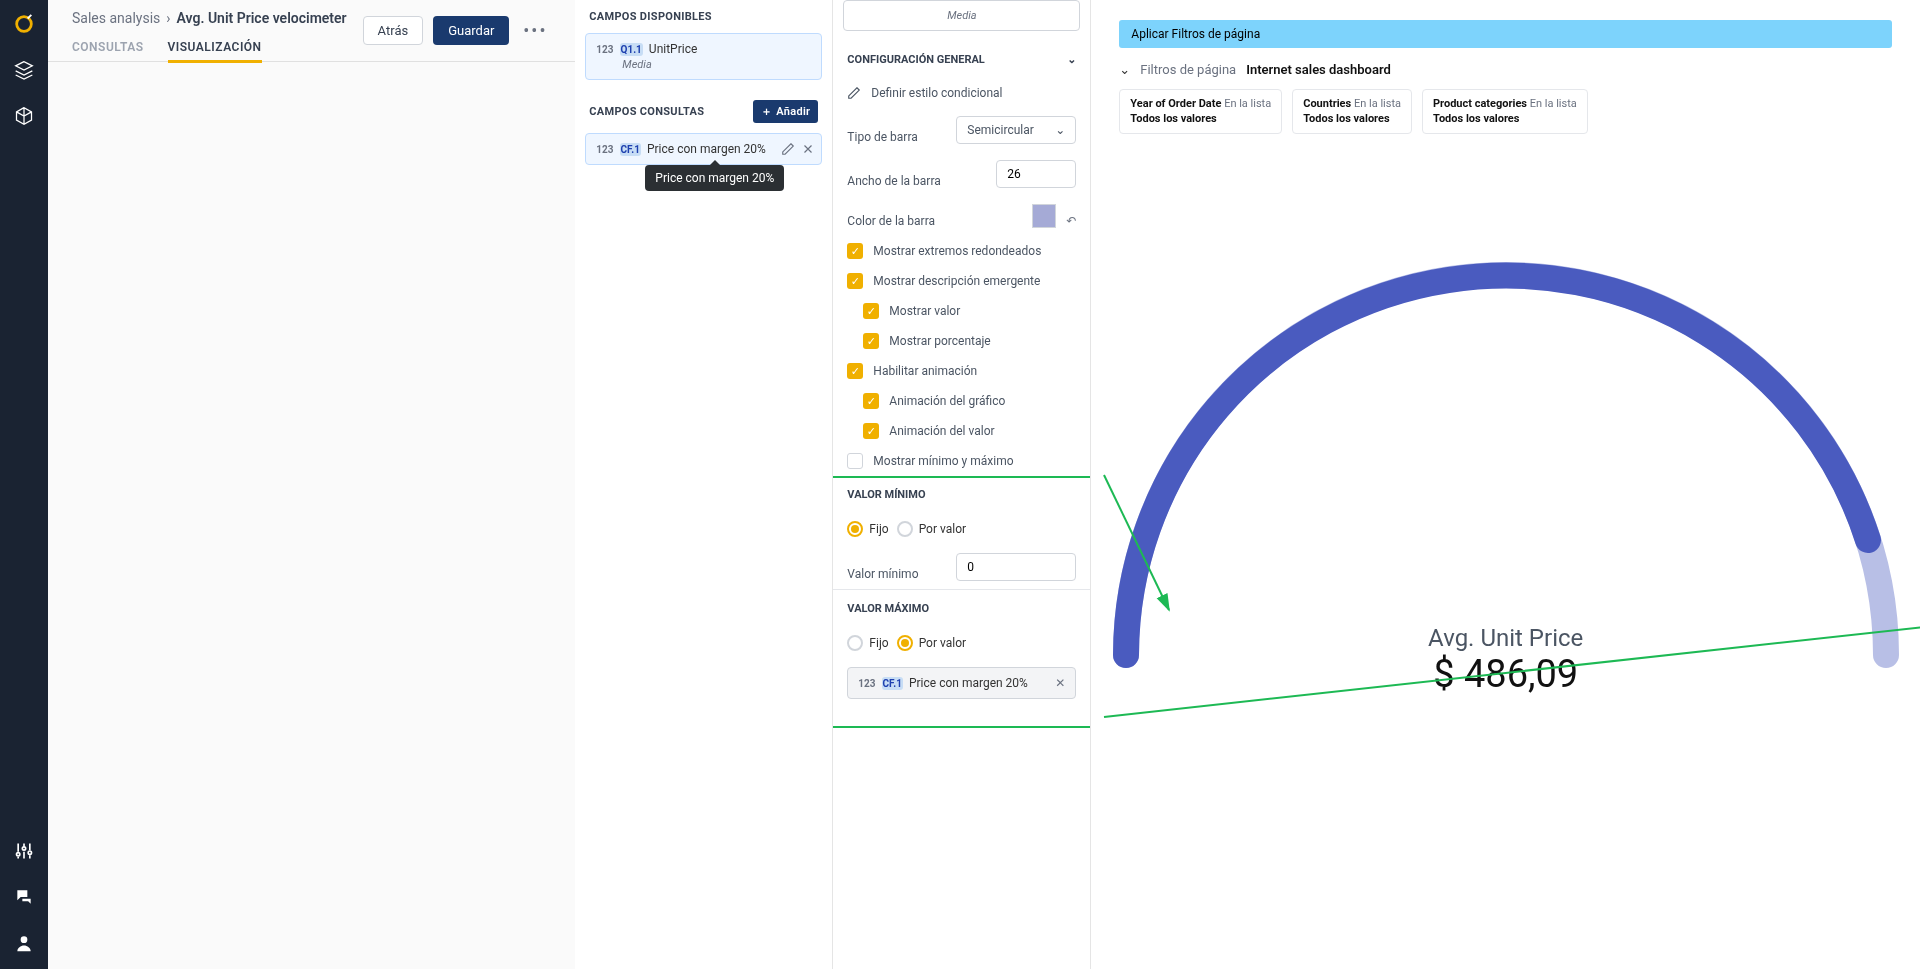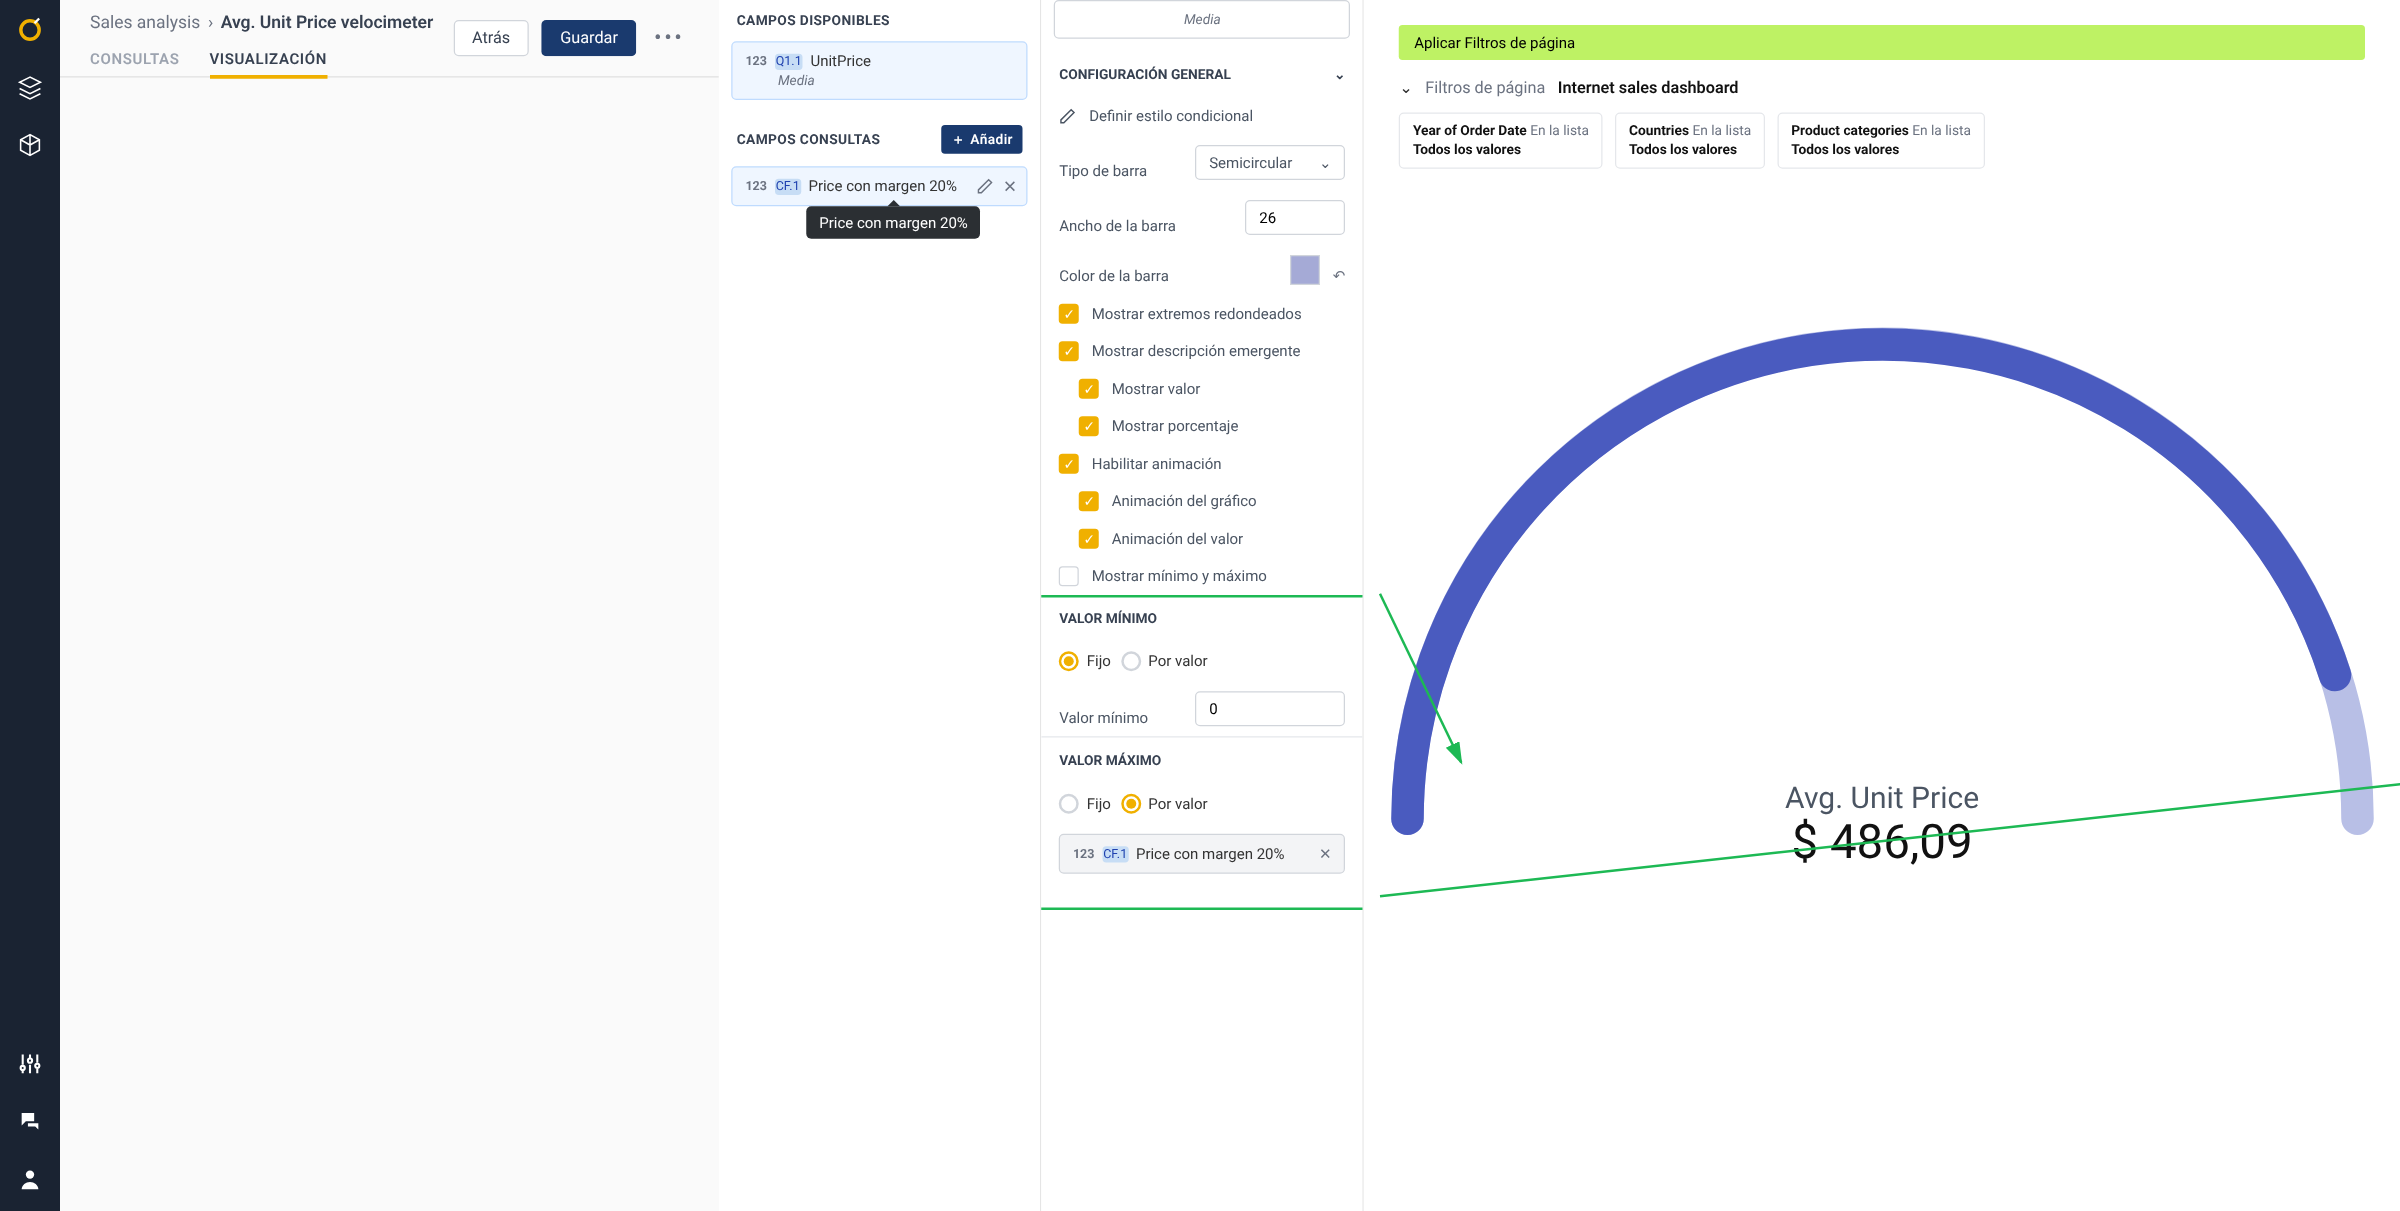--- a/index.html
+++ b/index.html
@@ -24,21 +24,21 @@
 .body{flex:1;display:flex;overflow:hidden}
 .col{display:flex;flex-direction:column;overflow:hidden}
 .col1{width:258px;border-right:1px solid #e5e5e5;background:#fff}
 .col2{width:258px;border-right:1px solid #e5e5e5;background:#fff;overflow-y:auto}
 .col3{flex:1;background:#fff;position:relative;padding:20px 28px}
 .sec-h{font-size:11px;font-weight:700;letter-spacing:.3px;color:#374151;padding:10px 14px}
 .sec-h.row{display:flex;align-items:center;justify-content:space-between}
 .chip{margin:0 10px 10px;padding:8px 10px;border:1px solid #bfdbfe;background:#eff6ff;border-radius:4px;font-size:12px;position:relative}
 .chip .ln1{display:flex;align-items:center;gap:6px}
 .tag{font-size:10px;font-weight:700;color:#6b7280}
-.pill{background:#c7ddf5;color:#1e40af;font-size:10px;font-weight:400;padding:1px 1px;border-radius:3px}
+.pill{background:#c7ddf5;color:#1e40af;font-size:10px;font-weight:700;padding:1px 1px;border-radius:3px}
 .chip .sub{font-size:11px;font-style:italic;color:#6b7280;margin-top:2px;margin-left:26px}
 .chip .acts{position:absolute;right:6px;top:8px;display:flex;gap:6px;color:#6b7280}
 .add{display:flex;align-items:center;gap:4px;background:#1a3a6e;color:#fff;font-size:11px;font-weight:600;padding:4px 8px;border-radius:3px;cursor:pointer}
 .tip{position:absolute;background:#2b2f33;color:#fff;font-size:12px;padding:6px 10px;border-radius:4px;white-space:nowrap;z-index:50}
 .tip::before{content:"";position:absolute;top:-5px;left:50%;transform:translateX(-50%);border:5px solid transparent;border-bottom-color:#2b2f33;border-top:none}
 .pnl-h{font-size:11px;font-weight:700;padding:12px 14px;display:flex;align-items:center;justify-content:space-between;color:#374151}
 .pnl-h .chev{cursor:pointer}
 .row-item{padding:8px 14px;display:flex;align-items:flex-end;gap:10px;font-size:12px;color:#4b5563}
 .row-item.link{cursor:pointer}
 .sel{border:1px solid #d1d5db;border-radius:4px;padding:6px 10px;font-size:12px;min-width:120px;display:flex;justify-content:space-between;align-items:center;background:#fff;cursor:pointer}
@@ -50,21 +50,21 @@
 .ckb{width:16px;height:16px;border-radius:3px;background:#f0b000;display:flex;align-items:center;justify-content:center;color:#fff;font-size:11px;flex-shrink:0}
 .ckb.off{background:#fff;border:1px solid #d1d5db}
 .rad{width:16px;height:16px;border-radius:50%;border:2px solid #d1d5db;flex-shrink:0;position:relative}
 .rad.on{border-color:#f0b000}
 .rad.on::after{content:"";position:absolute;inset:2px;background:#f0b000;border-radius:50%}
 .radrow{display:flex;align-items:flex-start;gap:8px;padding:8px 14px;font-size:12px}
 .radrow .opt{display:flex;align-items:center;gap:6px;cursor:pointer}
 .grn{position:absolute;border:2px solid #1db954;z-index:5;pointer-events:none}
 .chip2{margin:8px 14px;padding:8px 10px;border:1px solid #d1d5db;background:#f3f4f6;border-radius:4px;font-size:12px;display:flex;align-items:center;gap:6px;position:relative}
 .chip2 .x{margin-left:auto;cursor:pointer;color:#6b7280}
-.fbtn{background:#bef264;color:#000;font-size:12px;padding:7px 12px;border-radius:3px;display:inline-block;cursor:pointer;margin-bottom:14px}
+.fbtn{background:#7dd3fc;color:#000;font-size:12px;padding:7px 12px;border-radius:3px;display:inline-block;cursor:pointer;margin-bottom:14px}
 .frow{display:flex;align-items:center;gap:10px;font-size:13px;margin-bottom:12px}
 .frow .chev2{cursor:pointer}
 .frow .lbl{color:#6b7280}
 .frow .dash{color:#111;font-weight:600}
 .fchips{display:flex;gap:10px;flex-wrap:wrap}
 .fchip{border:1px solid #e5e7eb;border-radius:4px;padding:6px 10px;font-size:11px;line-height:1.4;background:#fff}
 .fchip b{font-weight:700;color:#111}
 .fchip span{color:#6b7280}
 .gauge-wrap{position:absolute;left:50%;top:240px;transform:translateX(-50%);text-align:center}
 .gtxt1{font-size:24px;color:#4b5563;margin-top:10px}

